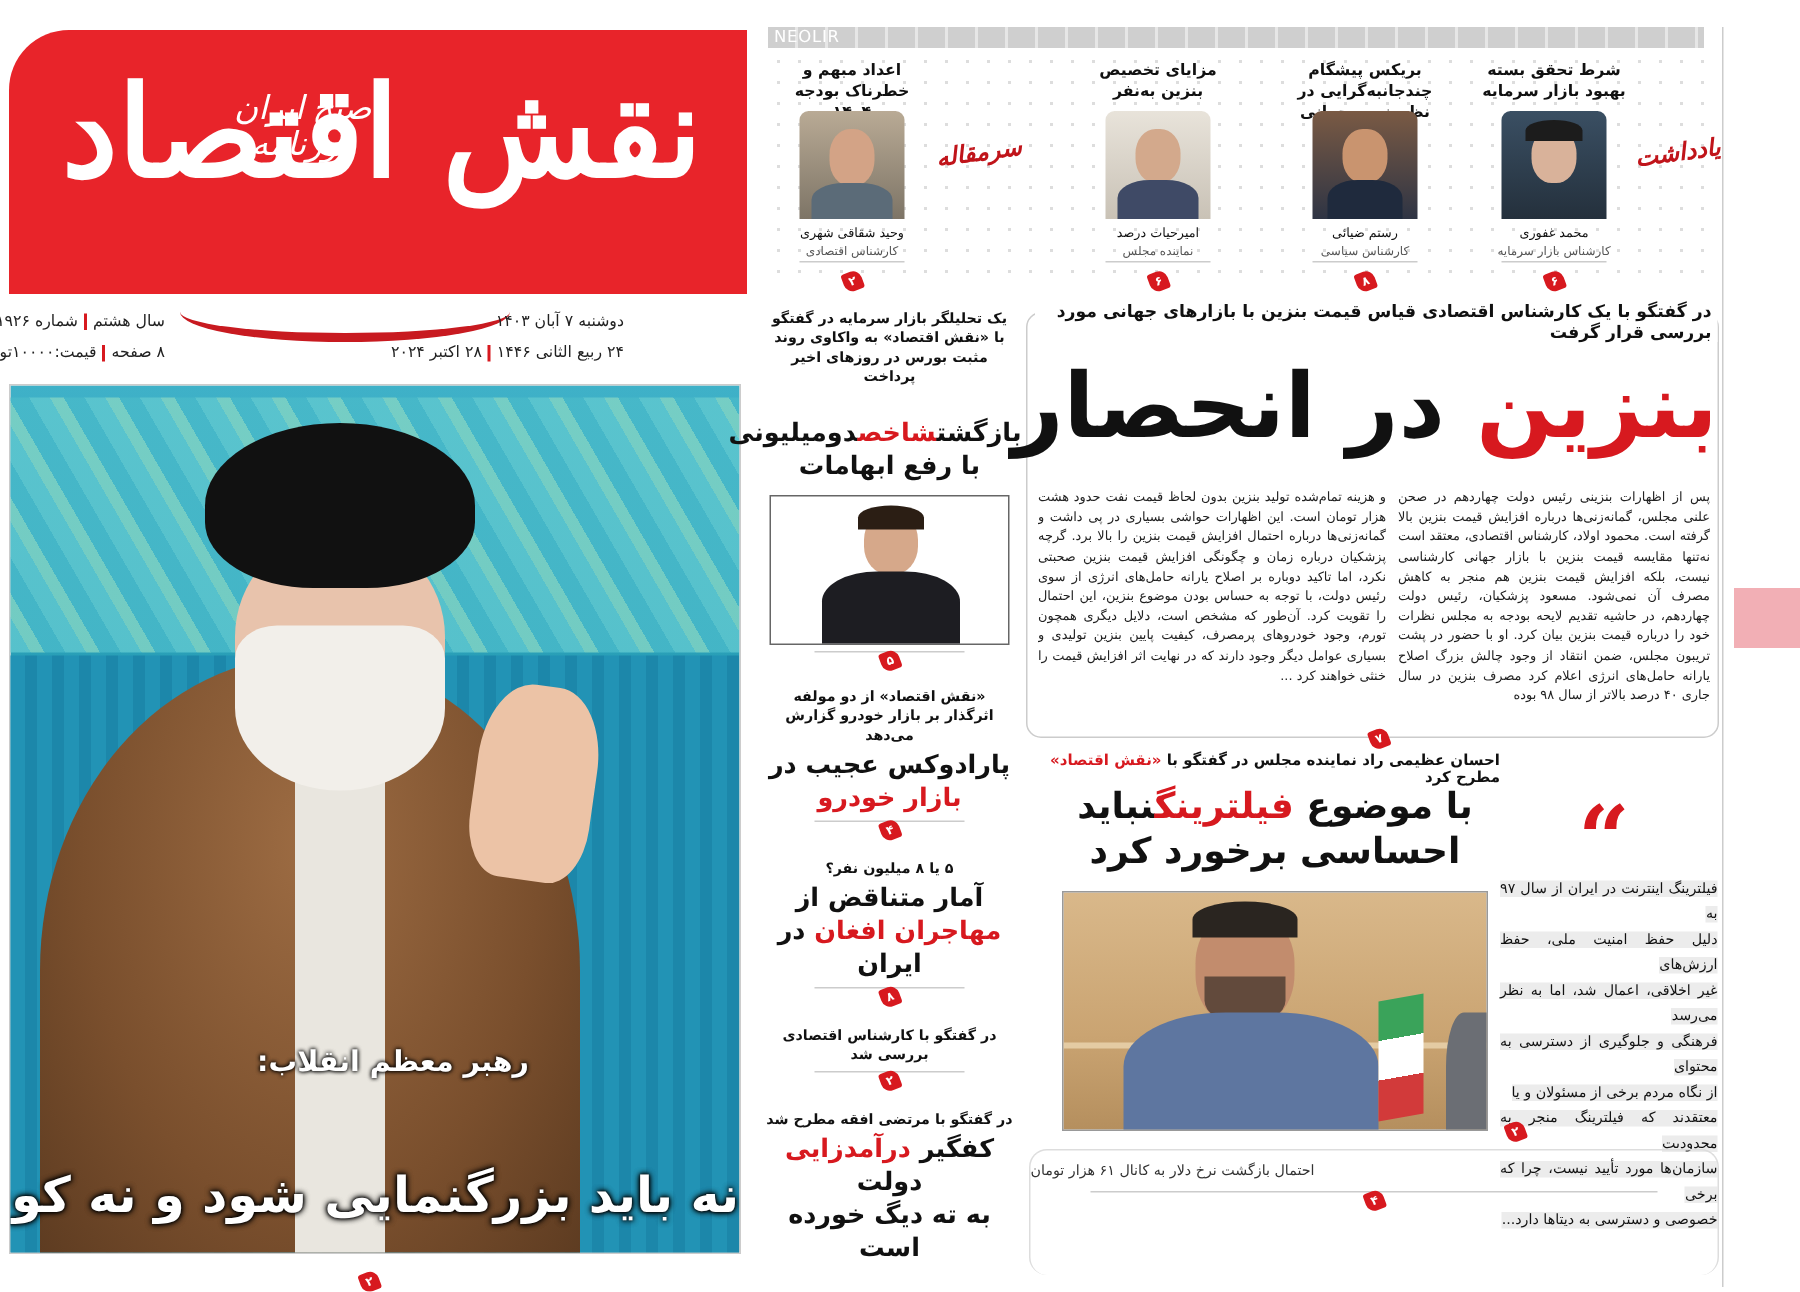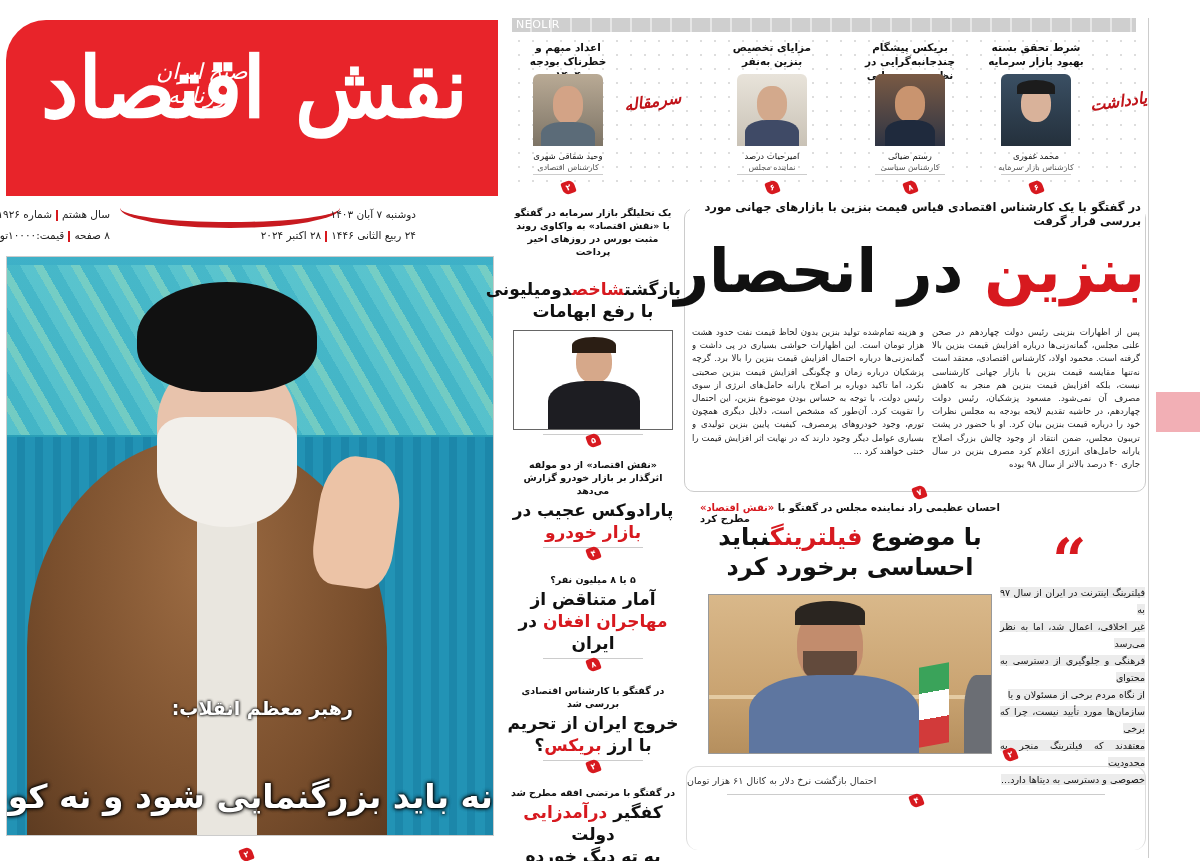--- a/index.html
+++ b/index.html
@@ -51,21 +51,21 @@
   .hl { font-size: 17px; font-weight:bold; text-align:center; line-height: 22px; }
   .divider { border-top:1px solid #ccc; width: 100px; margin: 4px auto; position:relative; text-align:center; }
 
   
   #lead-box { left: 684px; top: 208px; width: 462px; height: 284px; border: 1px solid #ccc; border-radius: 10px; }
   #lead-kicker { left: 690px; top: 200px; width: 455px; font-size: 11.5px; font-weight:bold; background:#fff; text-align:right; padding-right:4px; }
   #lead-title { left: 690px; top: 236px; width: 455px; font-size: 60px; font-weight: bold; text-align:left; line-height: 70px; letter-spacing:-2px; white-space:nowrap; }
   .body-text { font-size: 8.6px; line-height: 13.2px; text-align: justify; color:#222; }
 
   
-  #iv-kicker { left: 700px; top: 502px; width: 300px; font-size: 10px; font-weight:bold; text-align:left; }
+  #iv-kicker { left: 700px; top: 502px; width: 300px; font-size: 10px; font-weight:bold; text-align:right; }
   #iv-title { left: 700px; top: 522px; width: 300px; font-size: 24px; font-weight:bold; text-align:center; line-height: 30px; }
   #iv-photo { left: 708px; top: 594px; width: 284px; height: 160px; background: linear-gradient(180deg,#d9b88a 0%,#caa472 60%,#b58f5e 100%); overflow:hidden; border:1px solid #999; }
   #quote-text { left: 1000px; top: 584px; width: 145px; font-size: 9.5px; line-height: 17px; text-align:justify; }
   #quote-text span { background:#ececec; }
   .quote-mark { left: 1052px; top: 530px; font-size: 60px; line-height: 60px; color:#d7191f; font-weight:bold; font-family:"DejaVu Serif", serif; }
 
   
   #dollar-box { left: 686px; top: 766px; width: 460px; height: 84px; border:1px solid #ddd; border-radius: 12px; border-bottom:none; }
 
   
@@ -196,24 +196,20 @@
     <div class="kick">۵ یا ۸ میلیون نفر؟</div>
     <div class="hl" style="margin-top:2px;">
       <span>آمار متناقض از</span><br>
       <span class="red">مهاجران افغان</span> <span>در ایران</span>
     </div>
     <div class="divider"><span class="pg" style="position:relative;top:-7px;">۸</span></div>
   </div>
 
   <div style="margin-top:6px;">
     <div class="kick">در گفتگو با کارشناس اقتصادی بررسی شد</div>
-    <div class="hl" style="margin-top:2px;">
-      <span>خروج ایران از تحریم</span><br>
-      <span>با ارز</span> <span class="red">بریکس</span><span>؟</span>
-    </div>
     <div class="divider"><span class="pg" style="position:relative;top:-7px;">۲</span></div>
   </div>
 
   <div style="margin-top:6px;">
     <div class="kick">در گفتگو با مرتضی افقه مطرح شد</div>
     <div class="hl" style="margin-top:2px;">
       <span>کفگیر</span> <span class="red">درآمدزایی</span> <span>دولت</span><br>
       <span>به ته دیگ خورده است</span>
     </div>
 
@@ -248,25 +244,26 @@
   <div style="position:absolute;left:0;top:100px;width:100%;height:4px;background:#e4cba3;"></div>
   <div style="position:absolute;left:88px;top:12px;width:66px;height:78px;background:#c28c6d;border-radius:45%;"></div>
   <div style="position:absolute;left:86px;top:6px;width:70px;height:24px;background:#2a2520;border-radius:50% 50% 0 0;"></div>
   <div style="position:absolute;left:94px;top:56px;width:54px;height:32px;background:#4a3a30;border-radius:0 0 50% 50%;opacity:.8;"></div>
   <div style="position:absolute;left:40px;top:80px;width:170px;height:90px;background:#5e76a0;border-radius:40% 40% 0 0;"></div>
   <div style="position:absolute;left:210px;top:70px;width:30px;height:80px;background:linear-gradient(180deg,#3aa35a 0 33%,#fff 33% 66%,#d23a3a 66%);transform:skewY(-10deg);"></div>
   <div style="position:absolute;left:255px;top:80px;width:30px;height:90px;background:#6b6e74;border-radius:40% 0 0 0;"></div>
 </div>
 <div id="quote-text" class="abs">
   <div><span>فیلترینگ اینترنت در ایران از سال ۹۷ به</span></div>
+  <div><span>دلیل حفظ امنیت ملی، حفظ ارزش‌های</span></div>
   <div><span>غیر اخلاقی، اعمال شد، اما به نظر می‌رسد</span></div>
   <div><span>فرهنگی و جلوگیری از دسترسی به محتوای</span></div>
   <div><span>از نگاه مردم برخی از مسئولان و یا</span></div>
+  <div><span>معتقدند که فیلترینگ منجر به محدودیت</span></div>
   <div><span>سازمان‌ها مورد تأیید نیست، چرا که برخی</span></div>
-  <div><span>معتقدند که فیلترینگ منجر به محدودیت</span></div>
   <div><span>خصوصی و دسترسی به دیتاها دارد...</span></div>
 </div>
 <div class="abs" style="left:1004px; top:742px;"><span class="pg">۲</span></div>
 
 <div id="dollar-box" class="abs">
   <div class="center" style="font-size:9.5px; margin-top:8px; color:#333;">احتمال بازگشت نرخ دلار به کانال ۶۱ هزار تومان</div>
   <div style="position:relative; margin:8px 40px 0; border-top:1px solid #ccc; text-align:center;">
     <span class="pg" style="position:relative; top:-7px; background:#d7191f;">۴</span>
   </div>
 </div>

